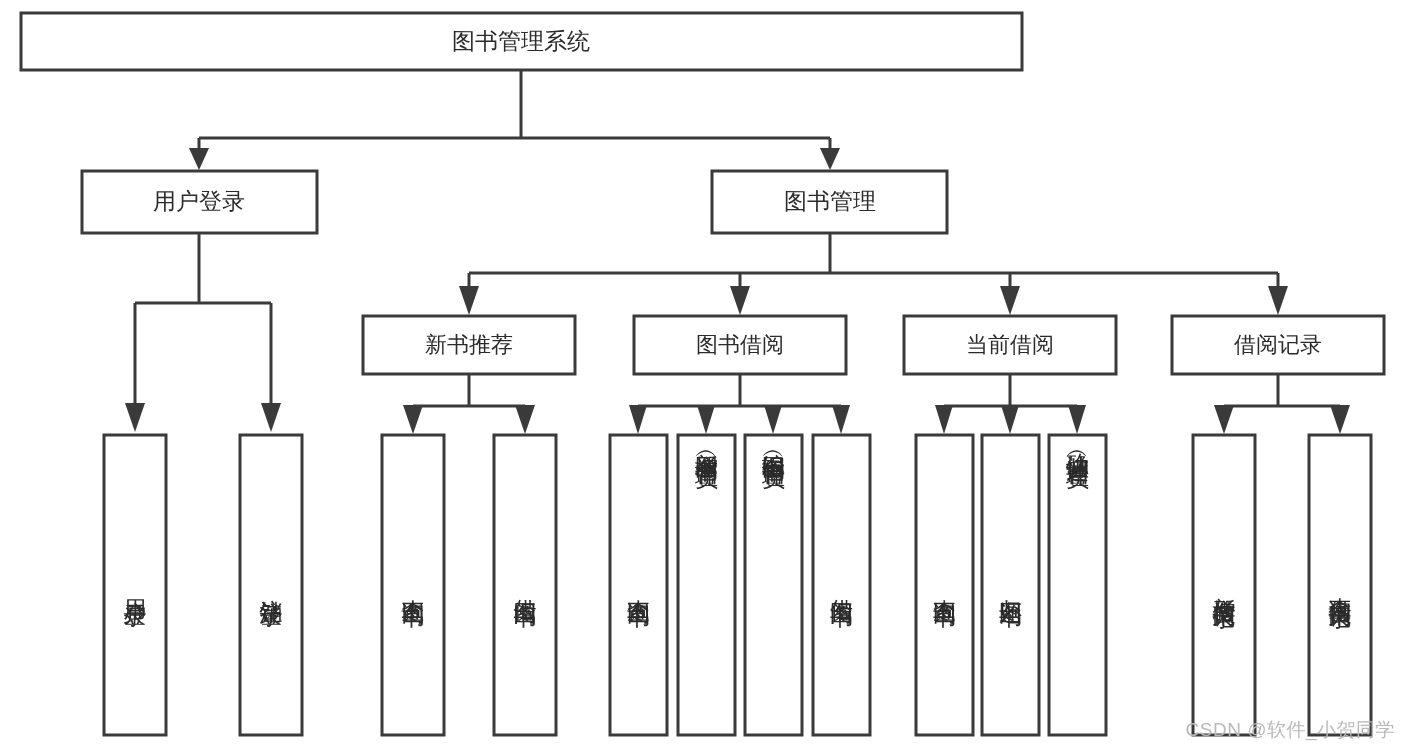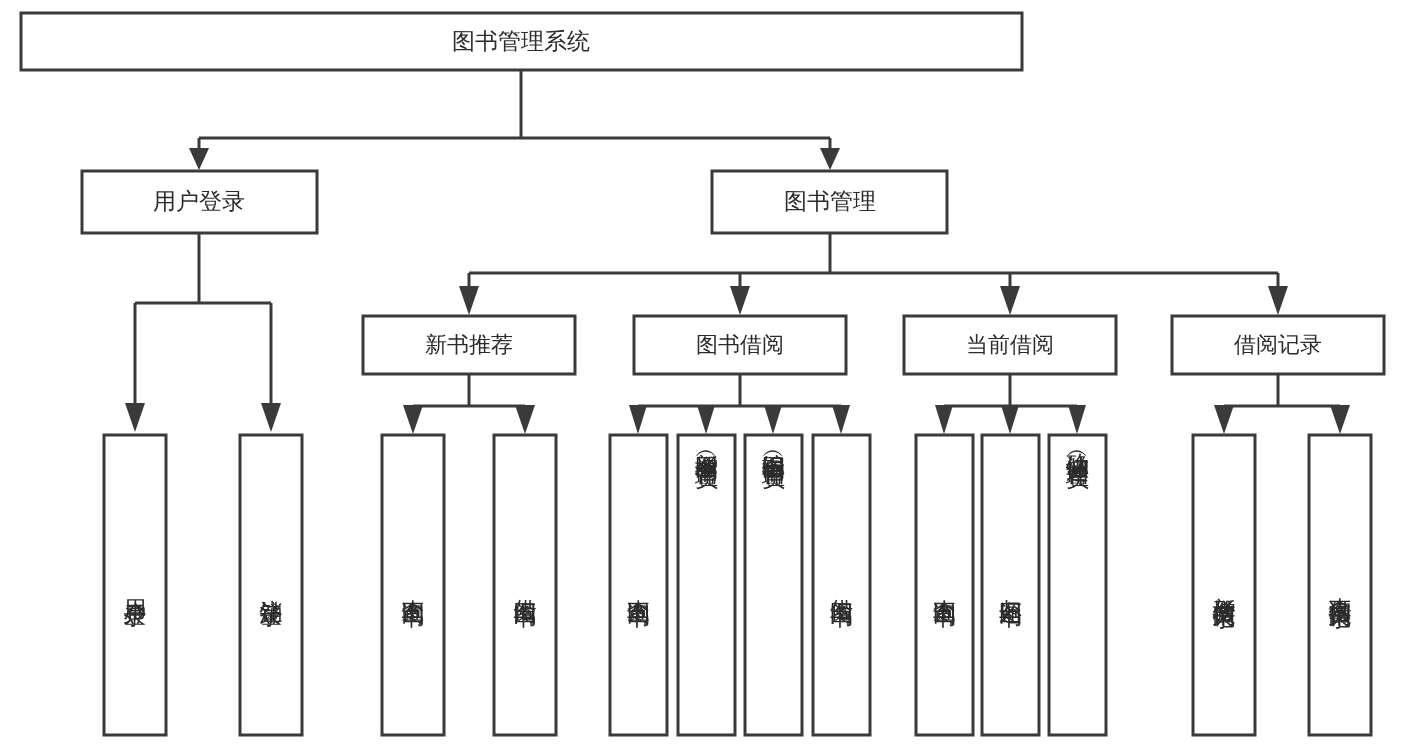--- a/index.html
+++ b/index.html
@@ -247,14 +247,15 @@
     <span class="leaf-label">确认归还（管理员）</span>
   </div>
 
   <div class="leaf-label-wrap" style="left:1193px; top:435px; width:62px; height:300px;">
     <span class="leaf-label">新增借阅记录</span>
   </div>
   <div class="leaf-label-wrap" style="left:1309px; top:435px; width:62px; height:300px;">
     <span class="leaf-label">查询借阅记录</span>
   </div>
 
+  <div class="watermark">CSDN @软件_小贺同学</div>
 
 </div>
 
 </body></html>

